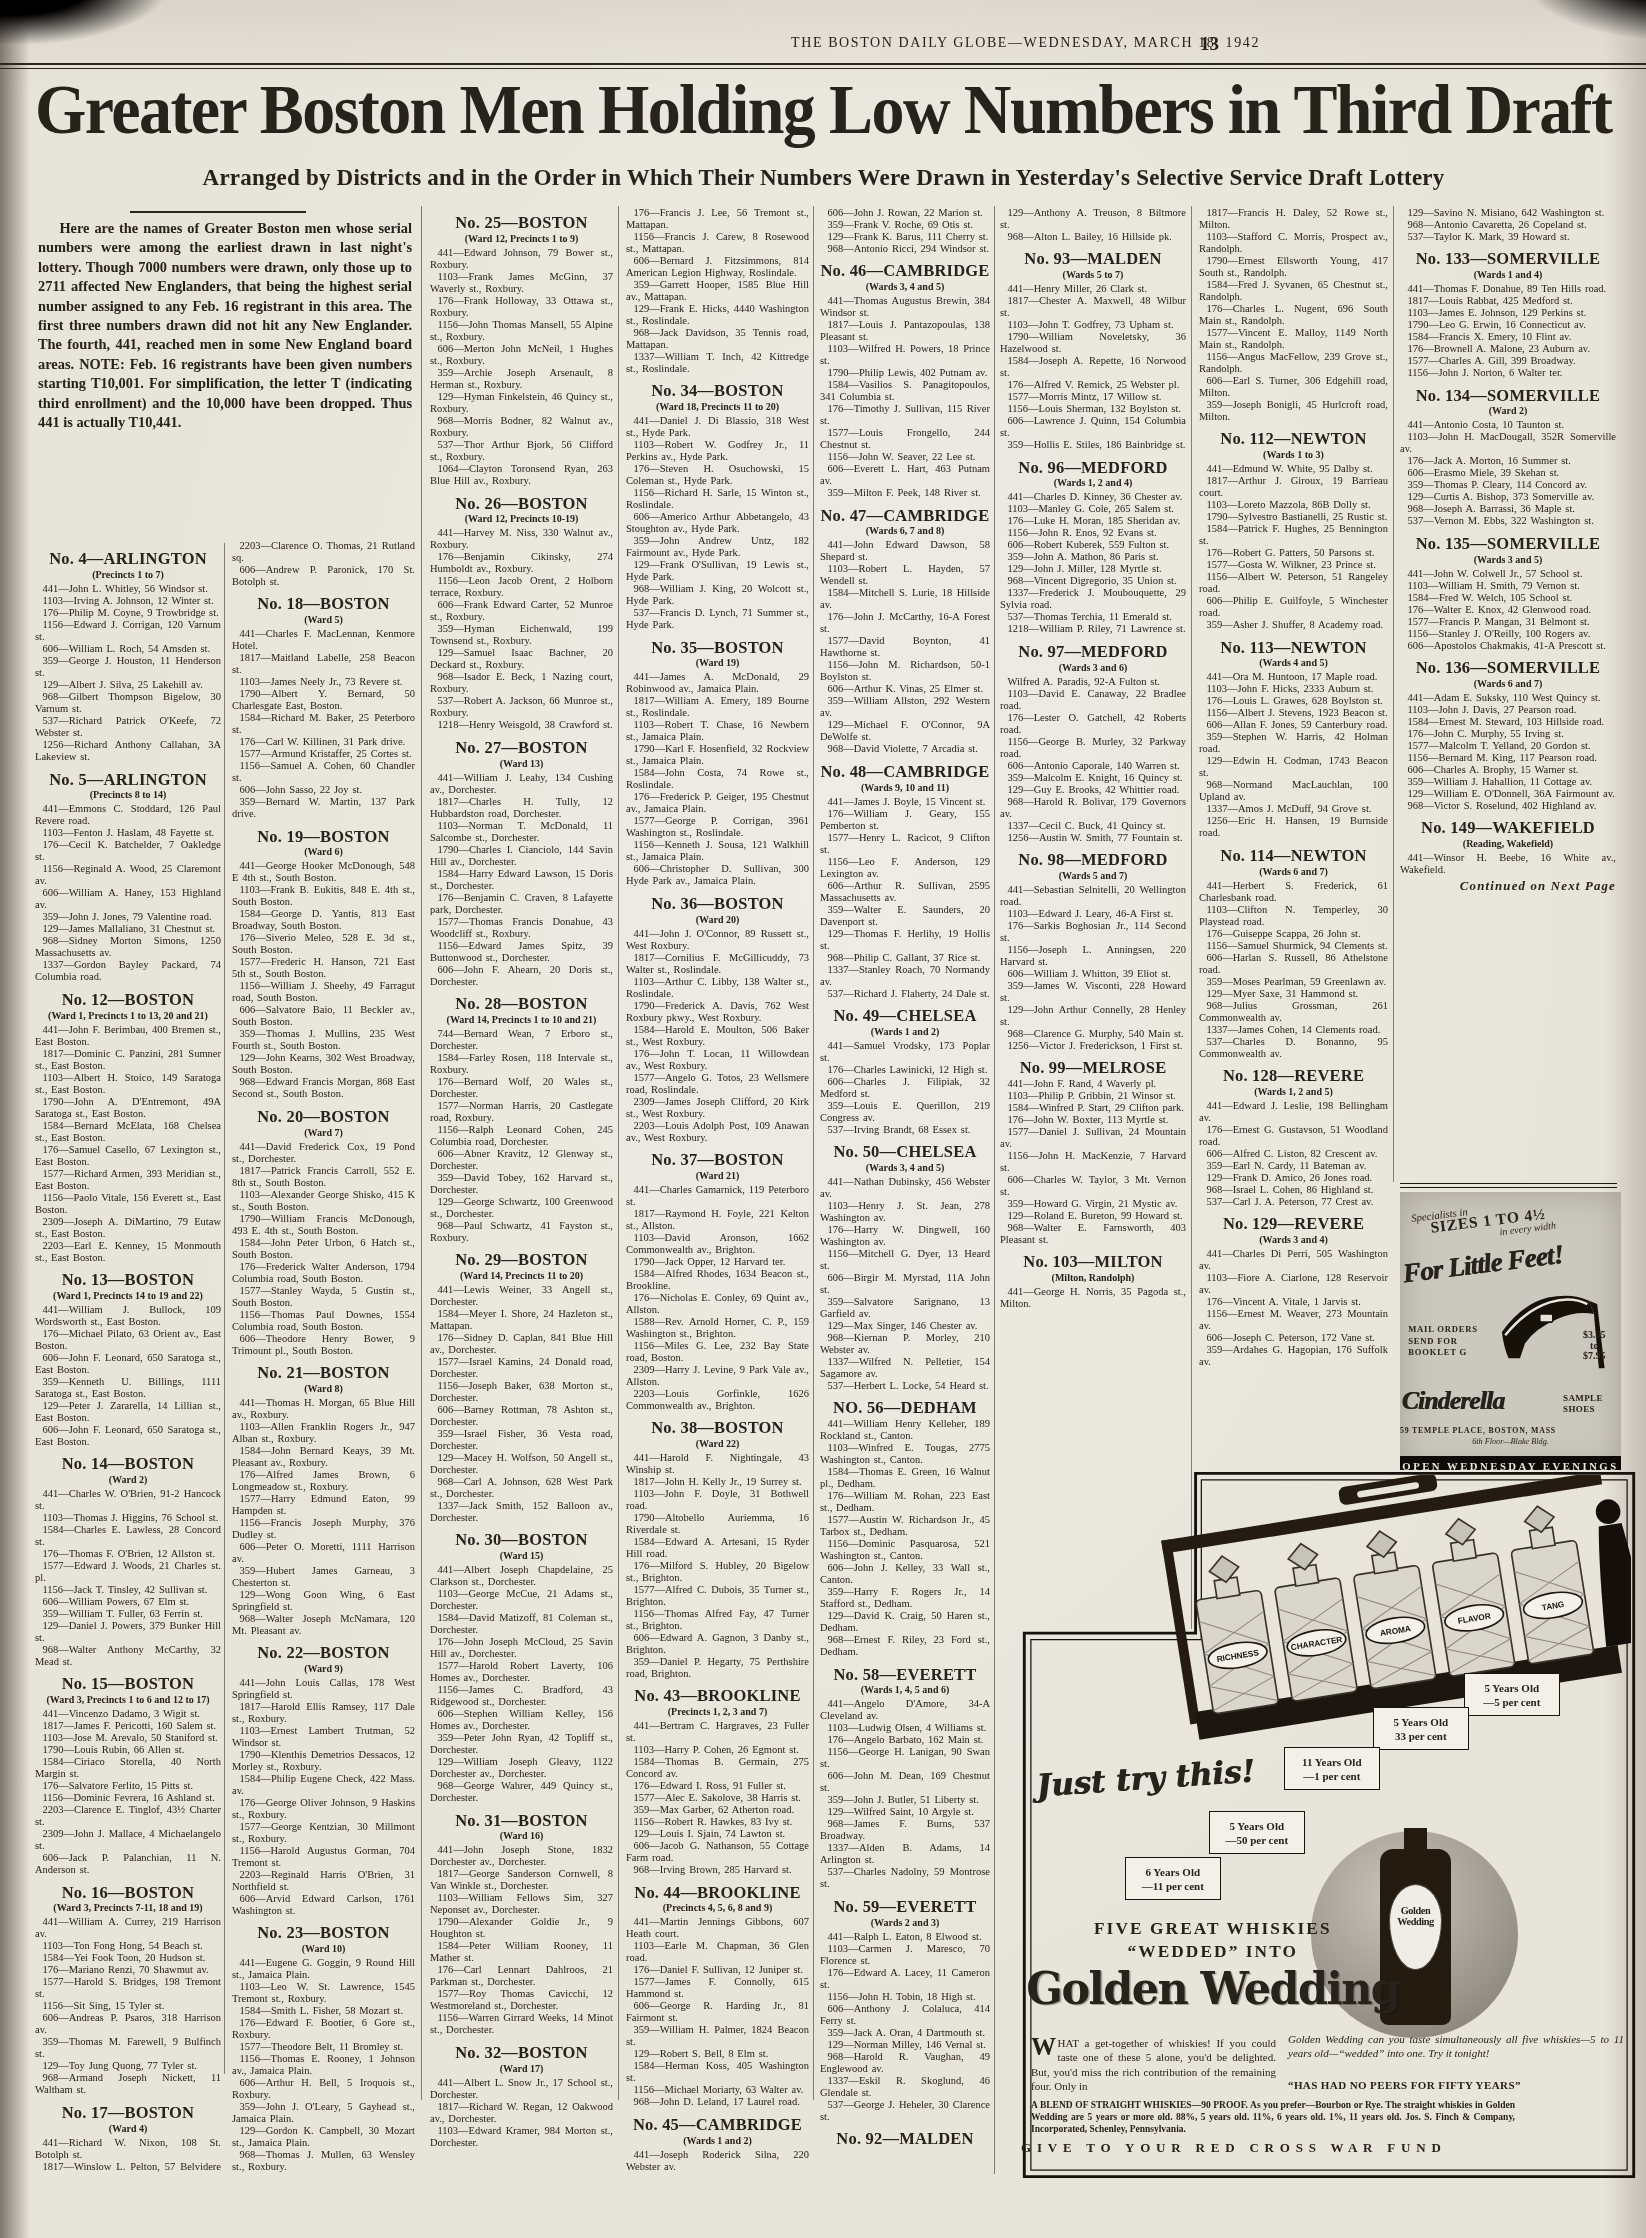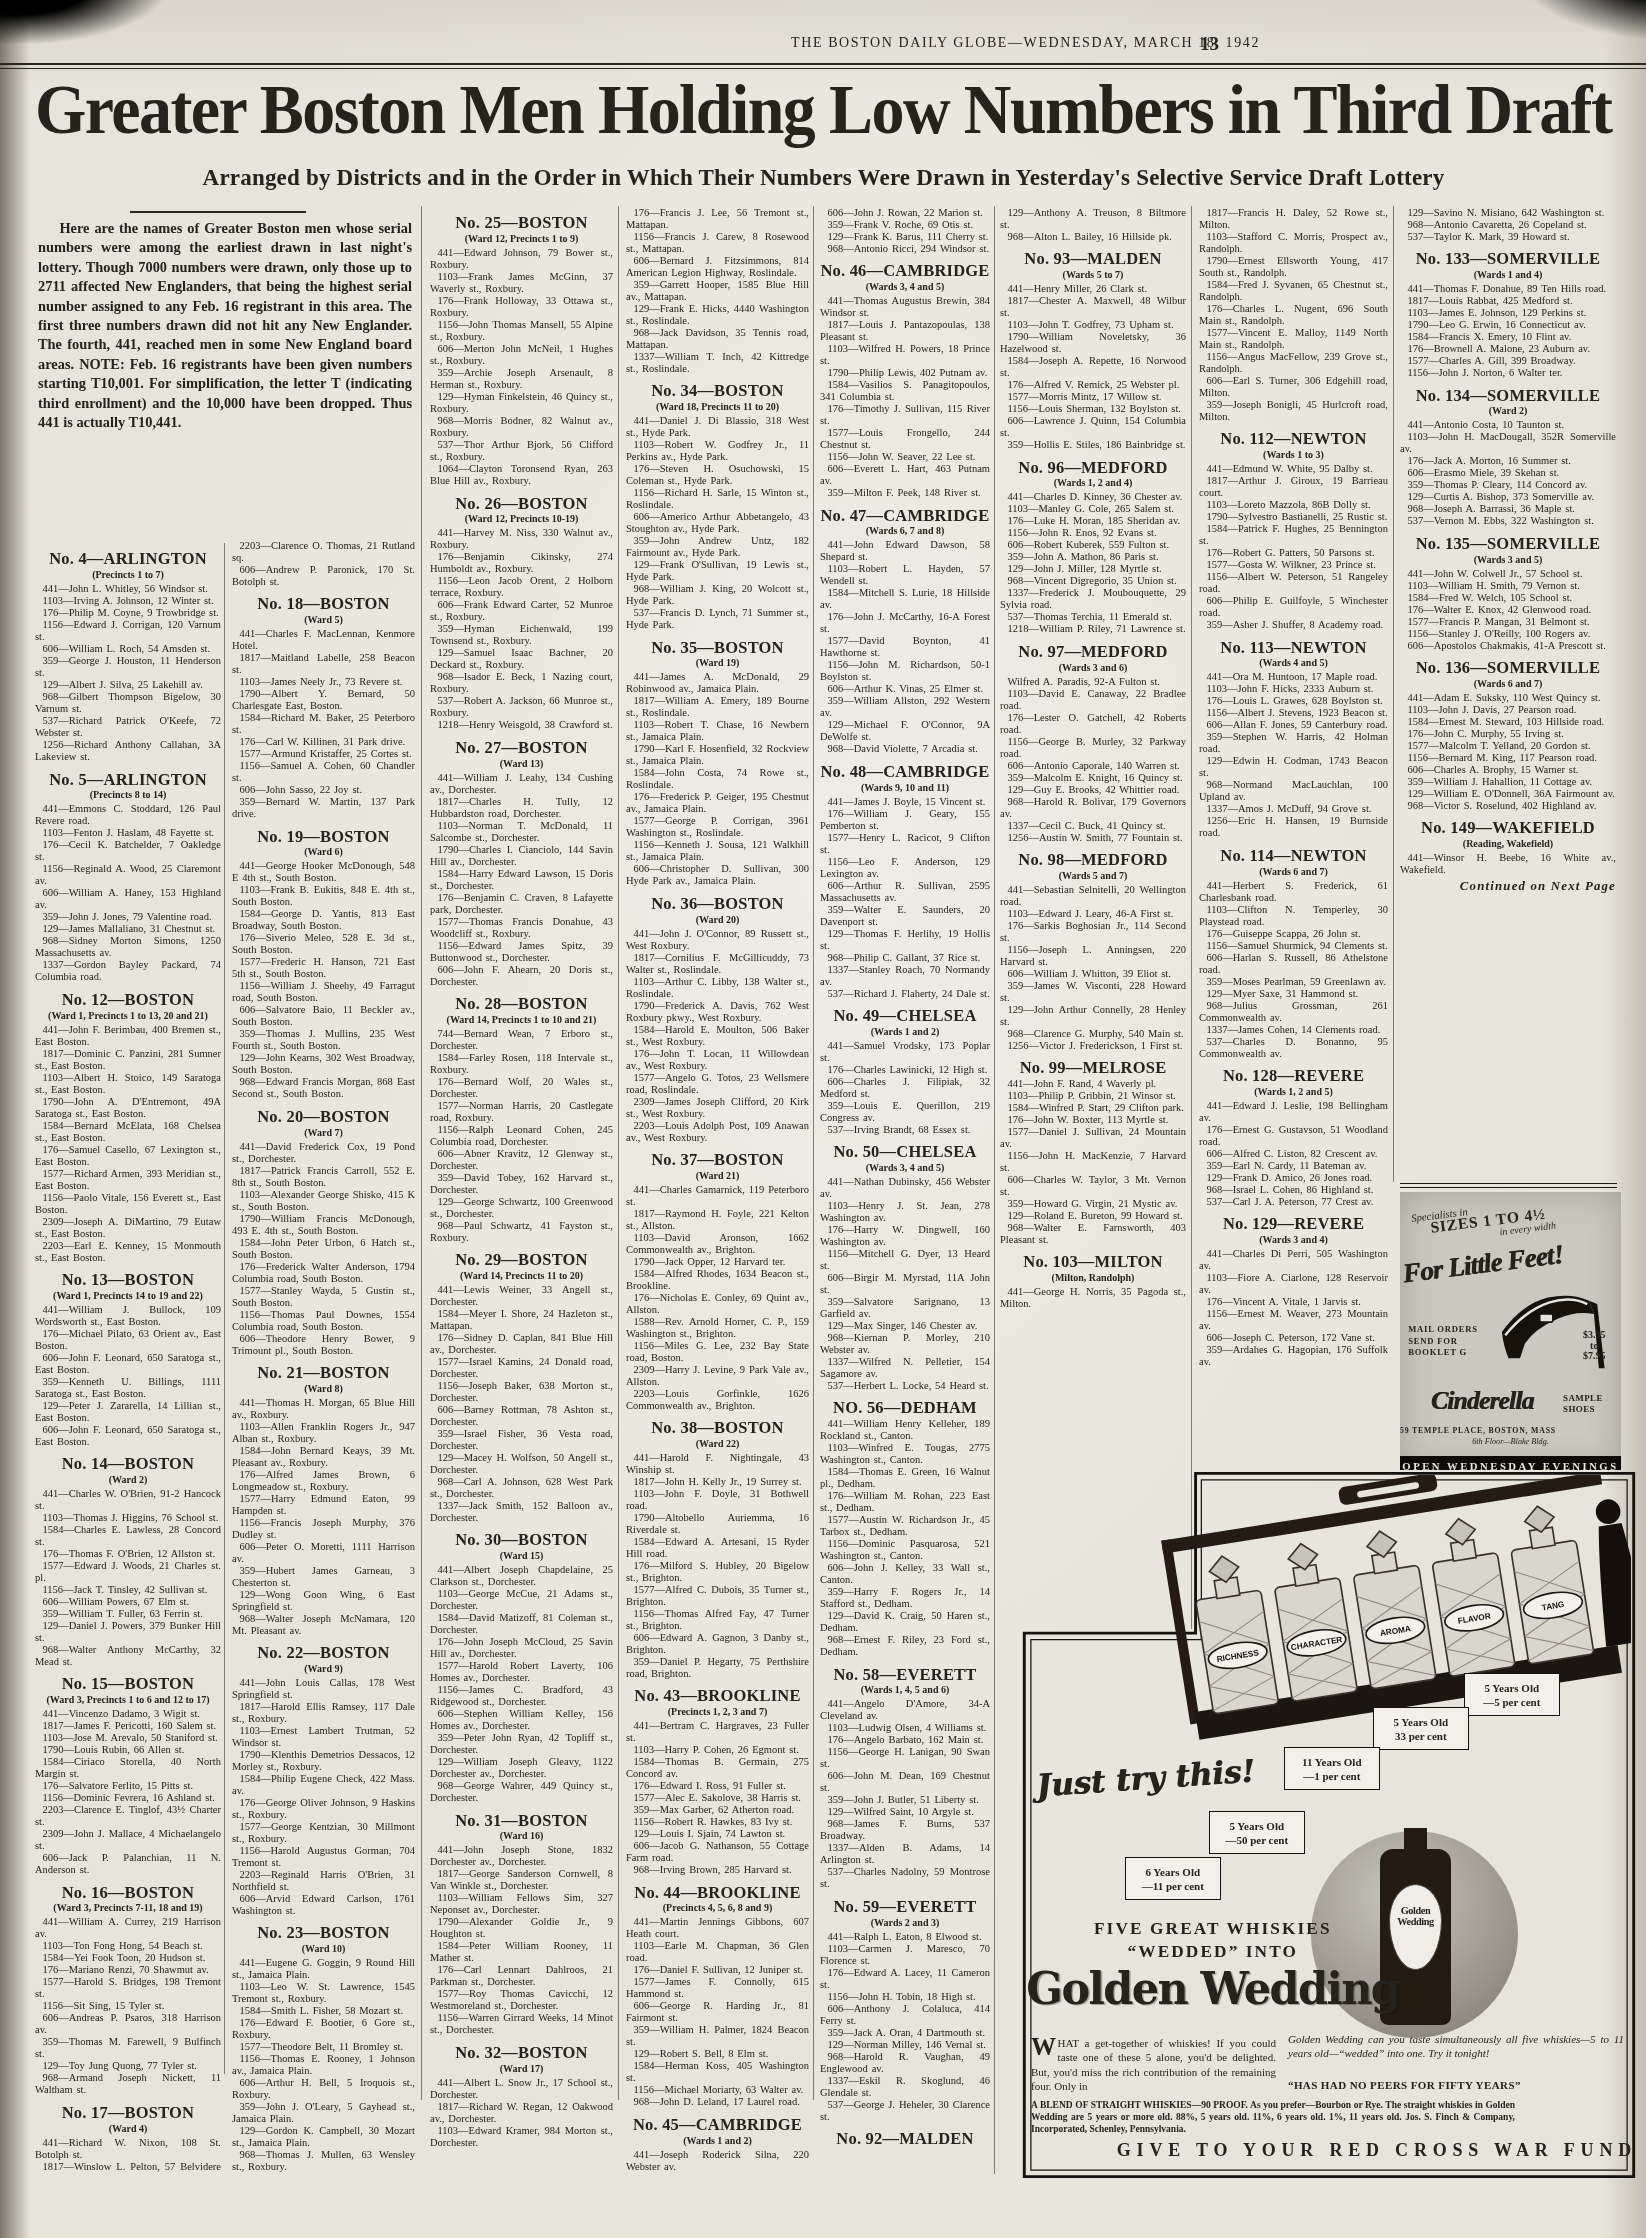--- a/index.html
+++ b/index.html
@@ -65,21 +65,21 @@
     box-shadow:inset 0 0 33px rgba(90,85,75,.35);}
   #cind-diag{position:absolute;left:6.6px;top:8.2px;width:206px;transform:rotate(-7deg);line-height:12.4px;}
   #cind-diag .l1{font-style:italic;font-size:10.7px;margin-left:5px;}
   #cind-diag .l2{font-weight:bold;font-size:15.6px;letter-spacing:0.8px;margin-left:23px;}
   #cind-diag .l3{font-style:italic;font-size:10px;margin-left:91px;}
   #cind-script{position:absolute;left:1.6px;top:54px;width:206px;font-size:27px;font-style:italic;font-weight:bold;
     transform:rotate(-7deg);letter-spacing:-0.8px;text-shadow:0.8px 0 0 #26221c;}
   #cind-shoe{position:absolute;left:97px;top:97px;}
   #cind-mail{position:absolute;left:8.2px;top:132px;font-size:8.6px;font-weight:bold;line-height:11.5px;letter-spacing:0.8px;}
   #cind-price{position:absolute;left:183px;top:138px;font-size:10px;font-weight:bold;text-align:center;line-height:10.7px;}
-  #cind-brand{position:absolute;left:1.6px;top:194px;width:161px;text-align:center;font-size:25.5px;font-style:italic;
+  #cind-brand{position:absolute;left:1.6px;top:194px;width:161px;text-align:left;font-size:25.5px;font-style:italic;
     font-weight:bold;letter-spacing:-0.8px;text-shadow:0.8px 0 0 #26221c;}
   #cind-brand-sub{position:absolute;left:163px;top:201px;font-size:9px;font-weight:bold;line-height:10.7px;letter-spacing:0.4px;}
   #cind-addr{position:absolute;left:0;top:234px;width:221px;text-align:left;font-size:7.8px;font-weight:bold;letter-spacing:0.8px;}
   #cind-floor{position:absolute;left:0;top:245px;width:221px;text-align:center;font-size:8.2px;font-style:italic;}
   #cind-banner{position:absolute;left:0;bottom:0;width:221px;height:14px;background:#0f0c08;color:#e9e6dd;
     text-align:center;font-size:10.7px;font-weight:bold;letter-spacing:2.5px;line-height:20px;}
 
   
   #gw-ad{position:absolute;left:1021px;top:1470px;width:616px;height:710px;}
   #gw-ad .abs{position:absolute;}
@@ -102,21 +102,21 @@
   #gw-head{left:3.3px;top:449px;width:377px;text-align:center;}
   .gw-h1{font-size:17.3px;font-weight:bold;letter-spacing:2.1px;}
   .gw-h2{font-size:17.3px;font-weight:bold;letter-spacing:2.1px;margin-top:2.5px;}
   .gw-brand{font-size:43px;font-weight:bold;letter-spacing:-1.6px;margin-top:1.6px;font-family:"DejaVu Serif",serif;
     transform:scaleY(1.05);text-shadow:1.6px 1.6px 0 rgba(20,15,10,.3);}
   #gw-bl{left:10px;top:566px;width:245px;font-size:11px;line-height:14.4px;text-align:justify;}
   #gw-bl:first-letter{font-size:25px;font-weight:bold;float:left;line-height:21.4px;margin-right:1.6px;}
   #gw-br{left:267px;top:562px;width:336px;font-size:11px;line-height:14.4px;text-align:justify;font-style:italic;}
   #gw-slogan{left:267px;top:609px;width:336px;font-size:11px;font-weight:bold;letter-spacing:0.4px;}
   #gw-fine{left:10px;top:629px;width:484px;font-size:9.5px;line-height:12px;font-weight:bold;text-align:justify;}
-  #gw-rc{left:0;top:670px;width:616px;text-align:right;font-weight:bold;font-size:18px;letter-spacing:5.8px;}
+  #gw-rc{left:0;top:670px;width:616px;text-align:left;font-weight:bold;font-size:13px;letter-spacing:5.8px;}
 </style>
 </head>
 <body>
 
 <div id="page">
   <div class="corner" id="corner-tl"></div>
   <div class="corner" id="corner-tr"></div>
 
   <div id="masthead">THE BOSTON DAILY GLOBE—WEDNESDAY, MARCH 18, 1942</div>
   <div id="page-number">13</div>

